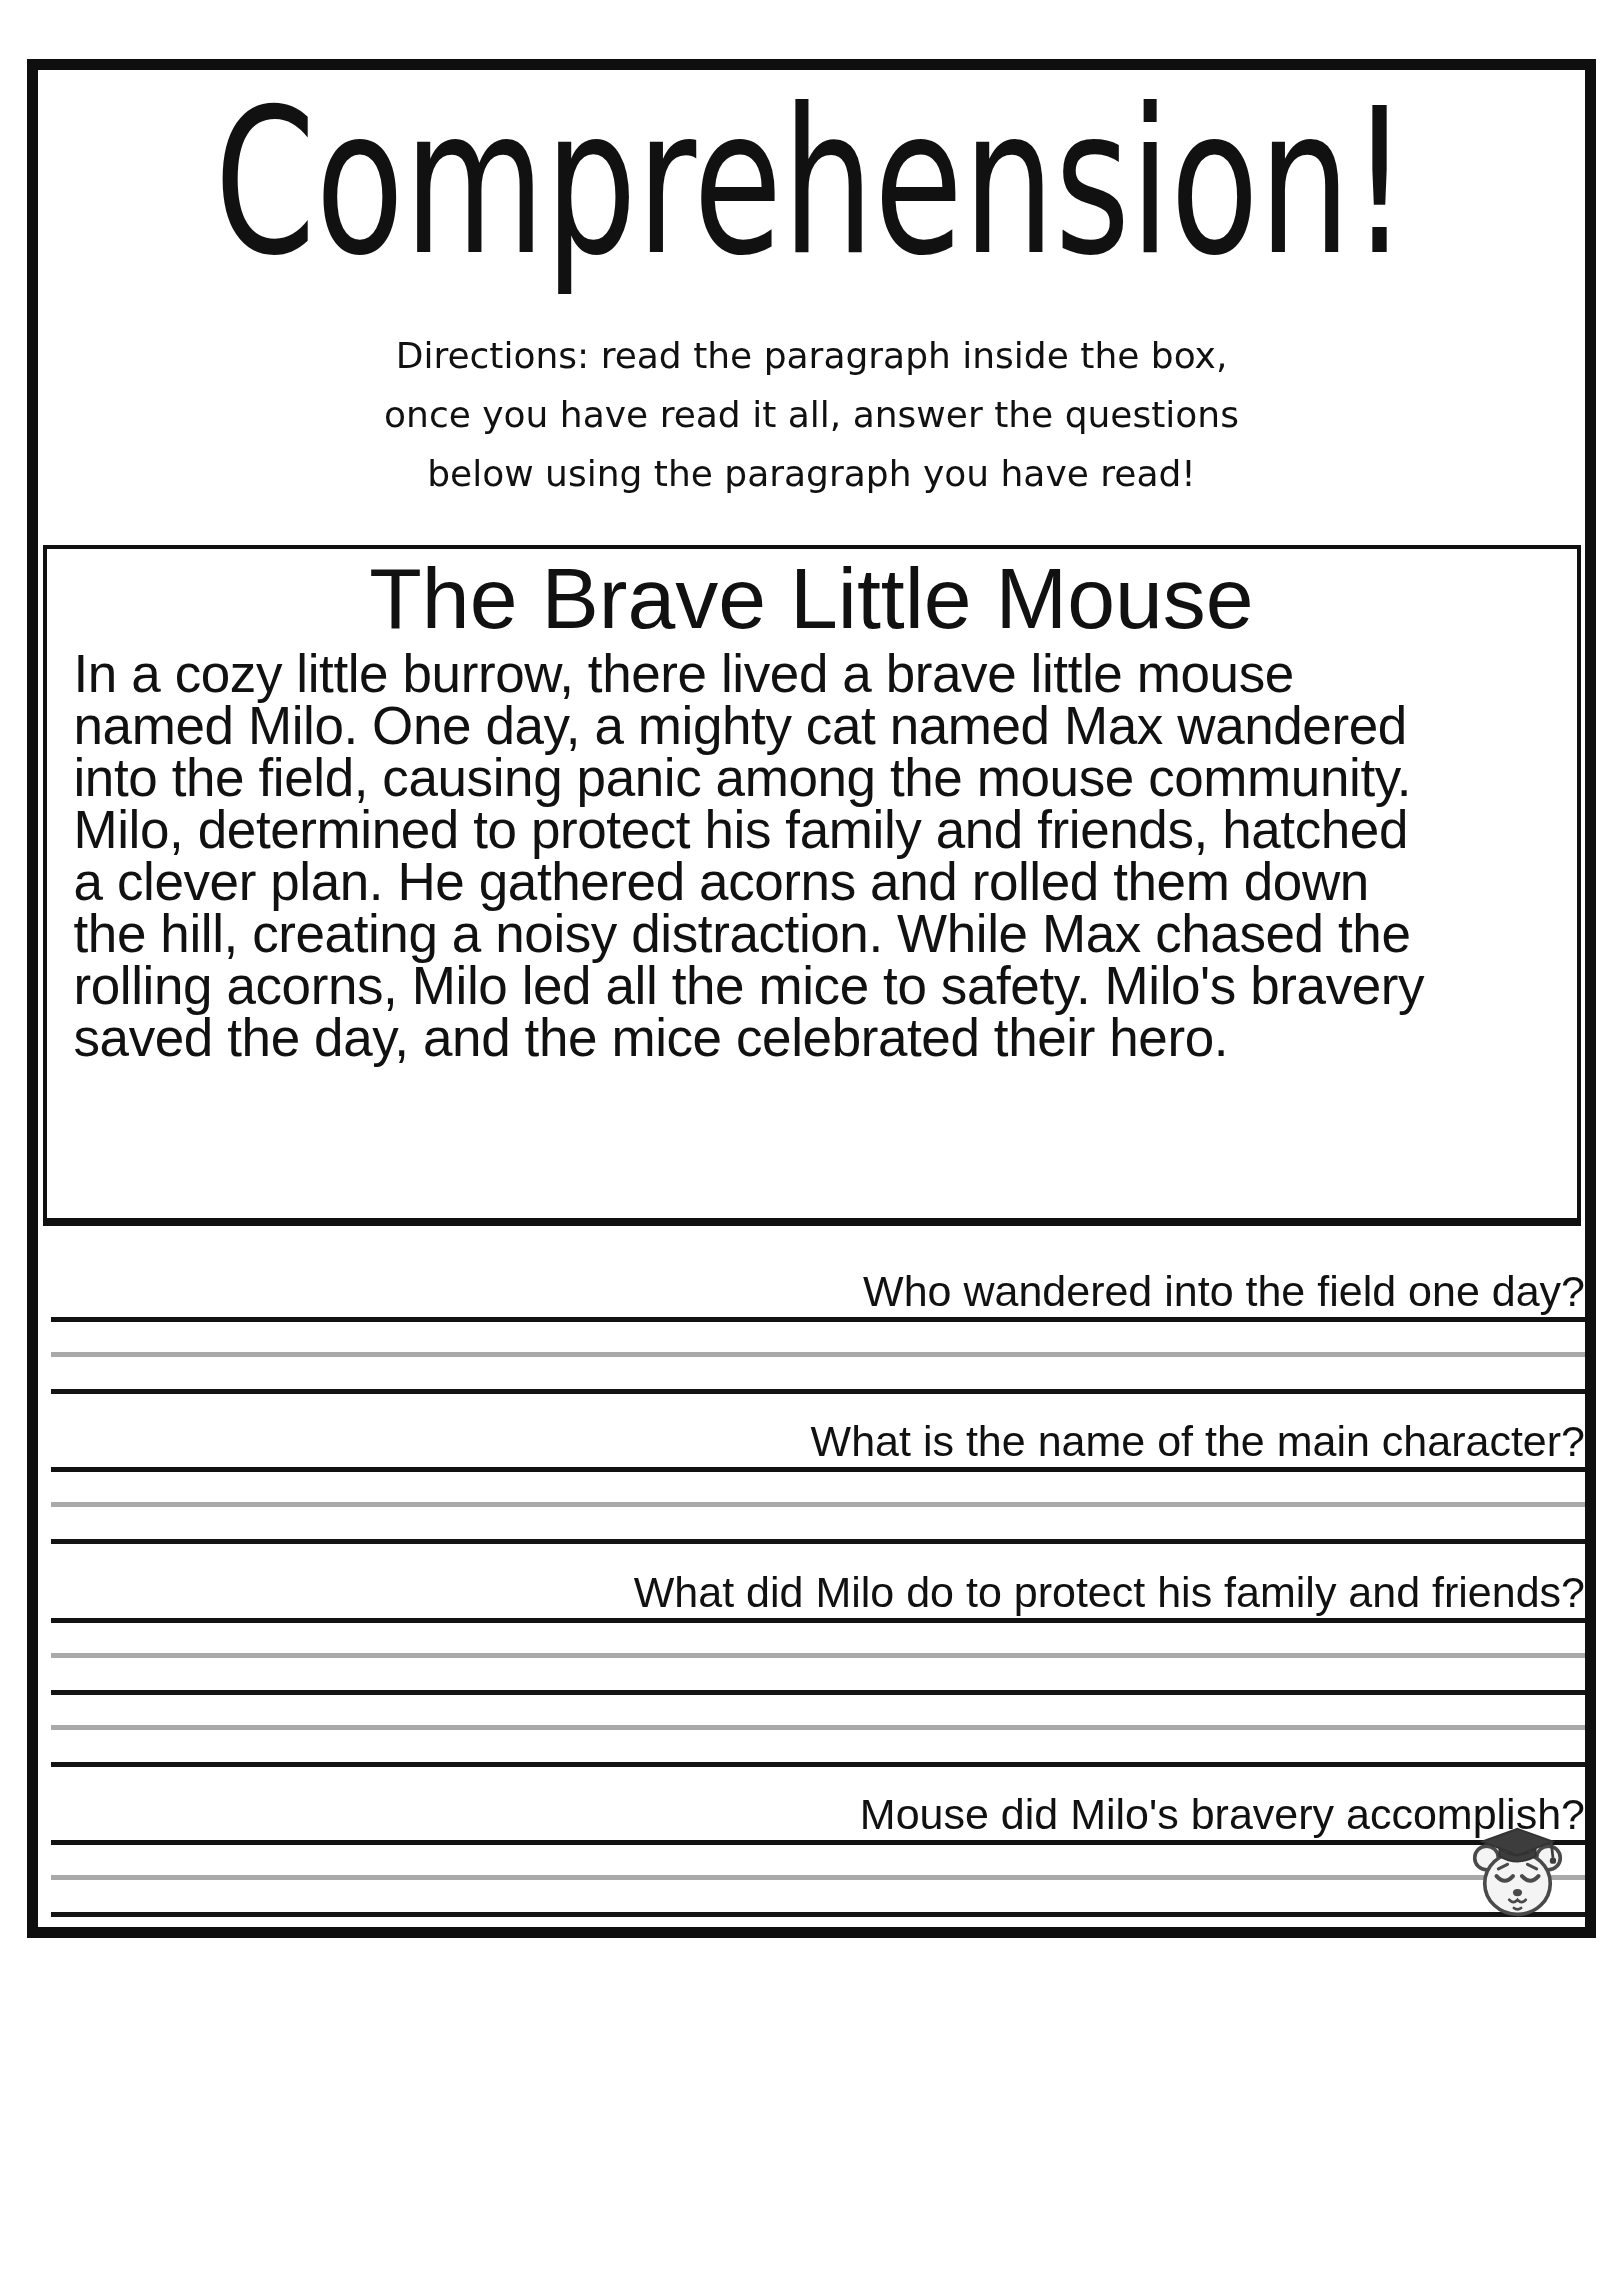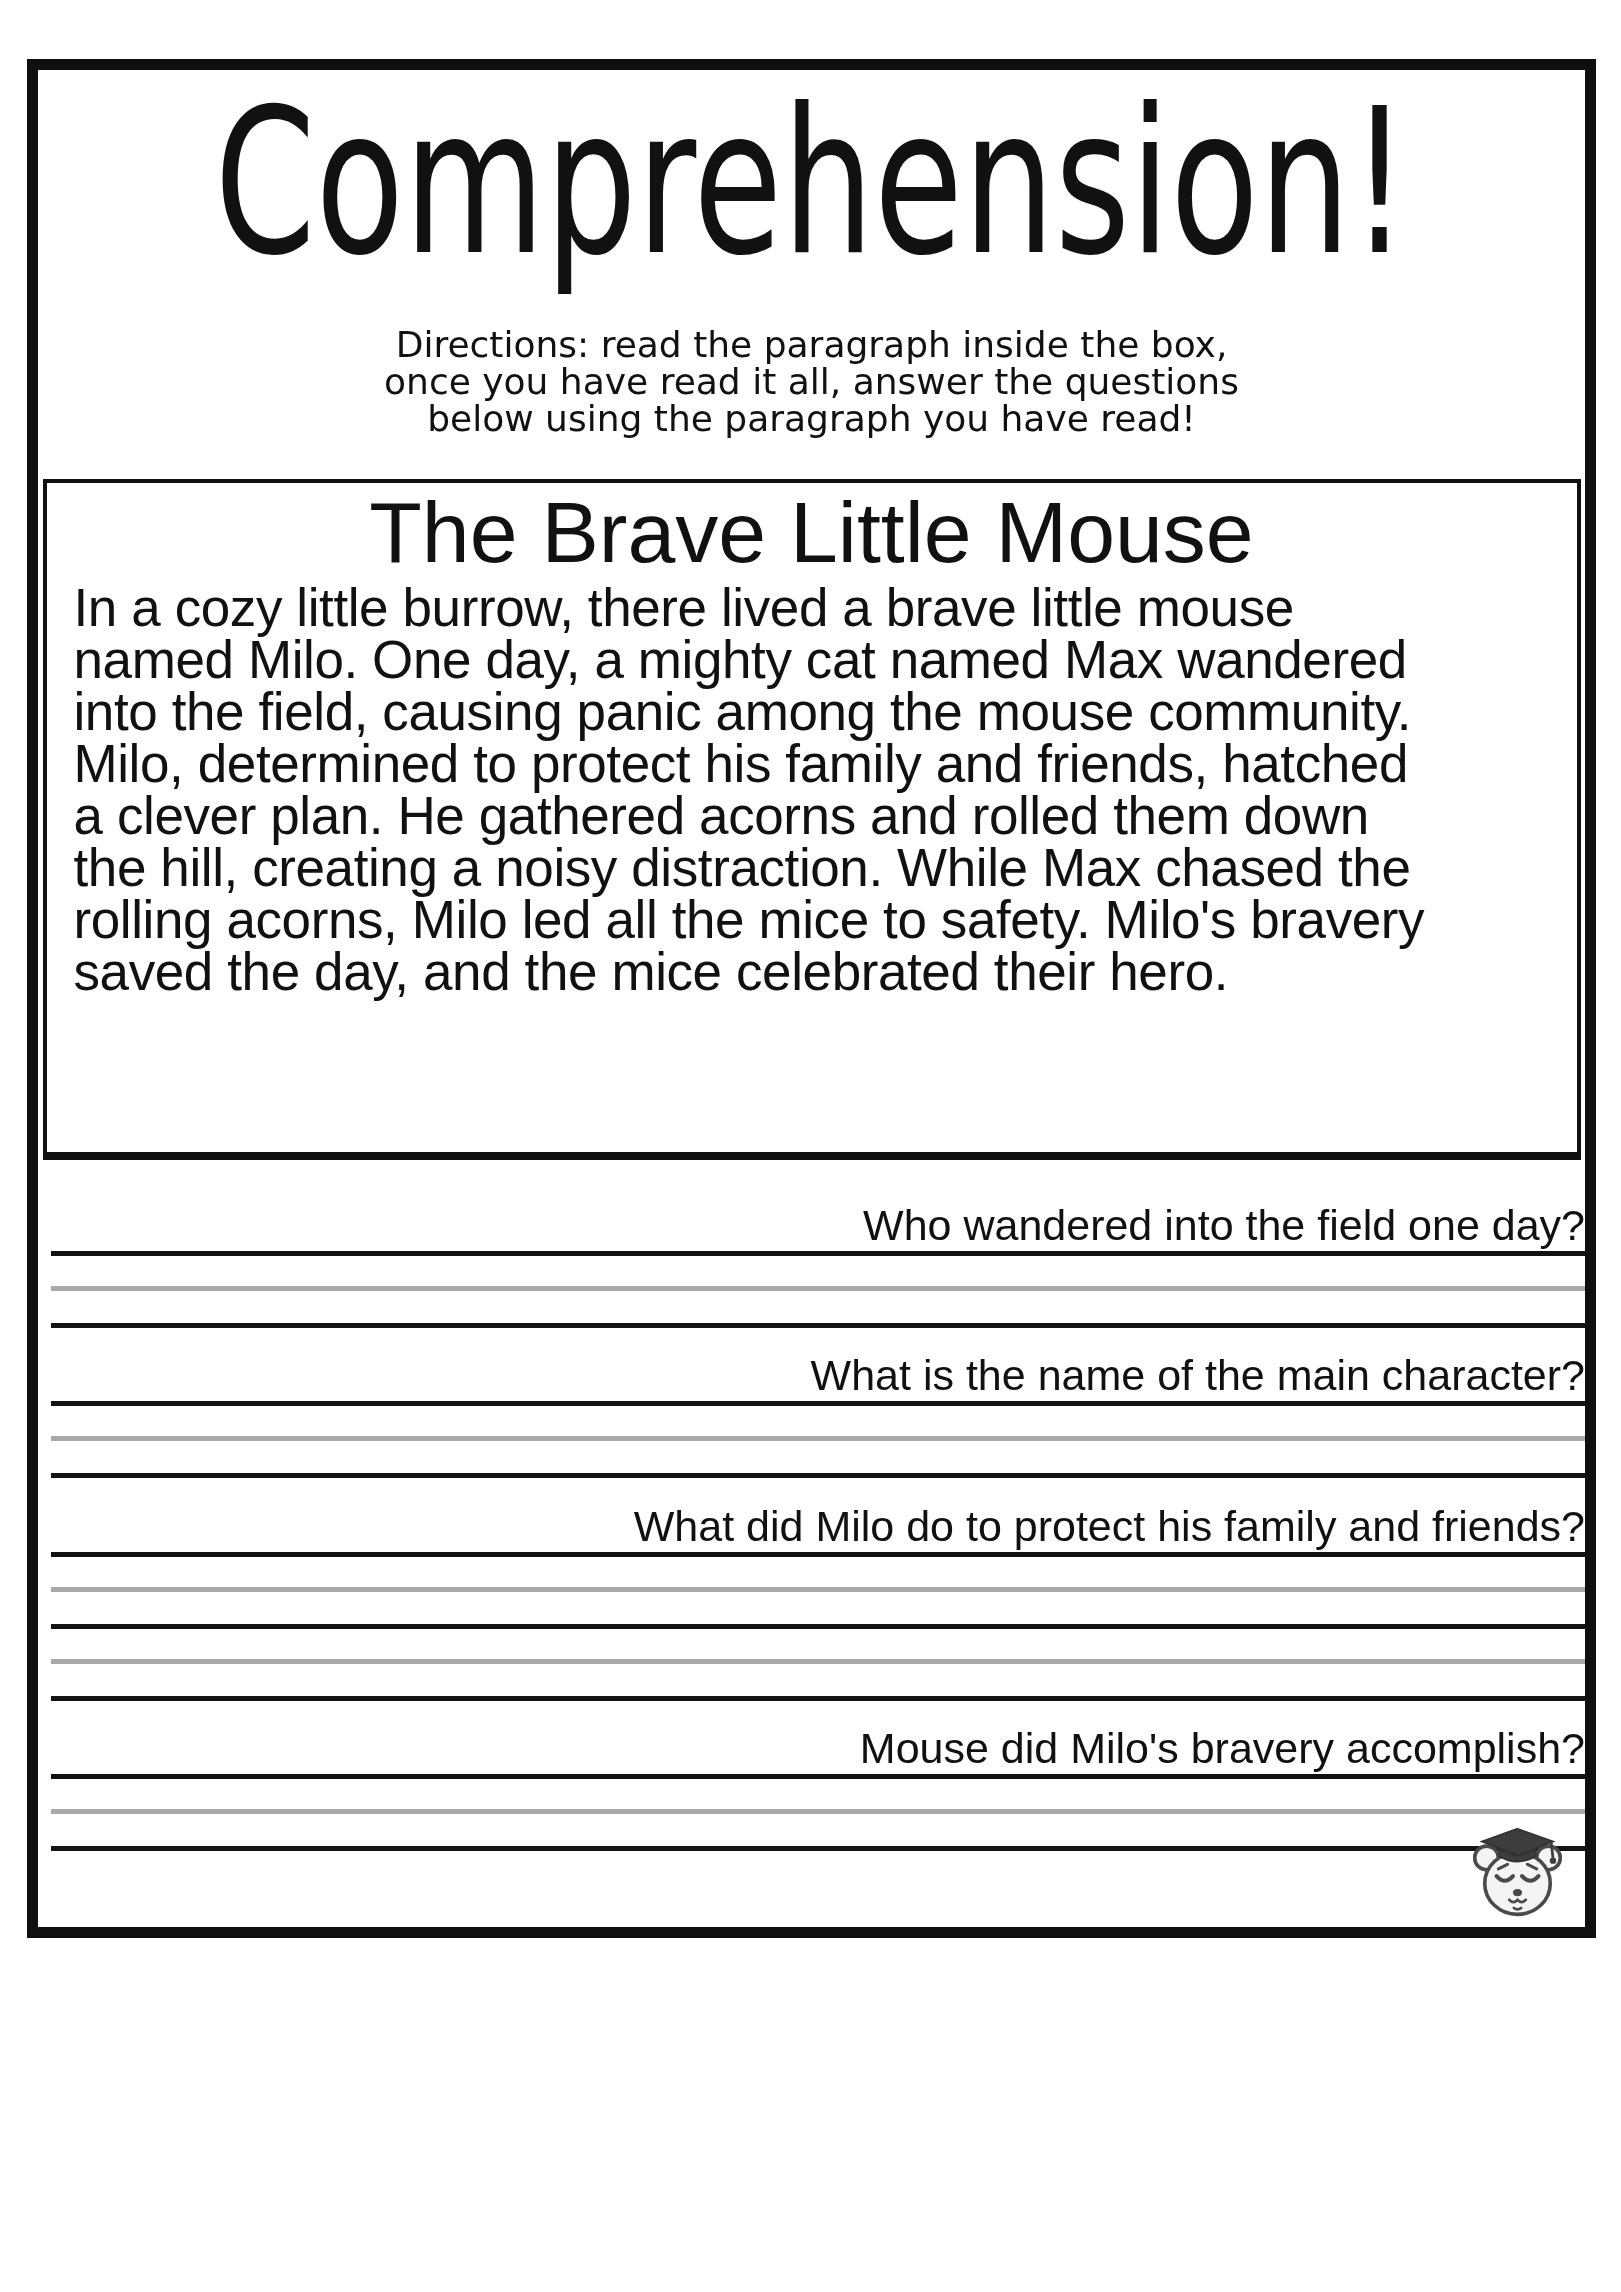--- a/index.html
+++ b/index.html
@@ -33,21 +33,21 @@
     line-height: 134px;
     transform: scale(1.08, 1.5);
     transform-origin: 50% 0;
     white-space: nowrap;
   }
   .directions {
     margin: 110px 0 0 0;
     text-align: center;
     font-family: "DejaVu Sans", sans-serif;
     font-size: 36px;
-    line-height: 37px;
+    line-height: 59px;
     white-space: pre-line;
   }
   .story-box {
     box-sizing: border-box;
     margin: 42px 4.5px 0 4.5px;
     height: 681px;
     border: 4.5px solid #101010;
     border-bottom-width: 8px;
     background: #ffffff;
   }

